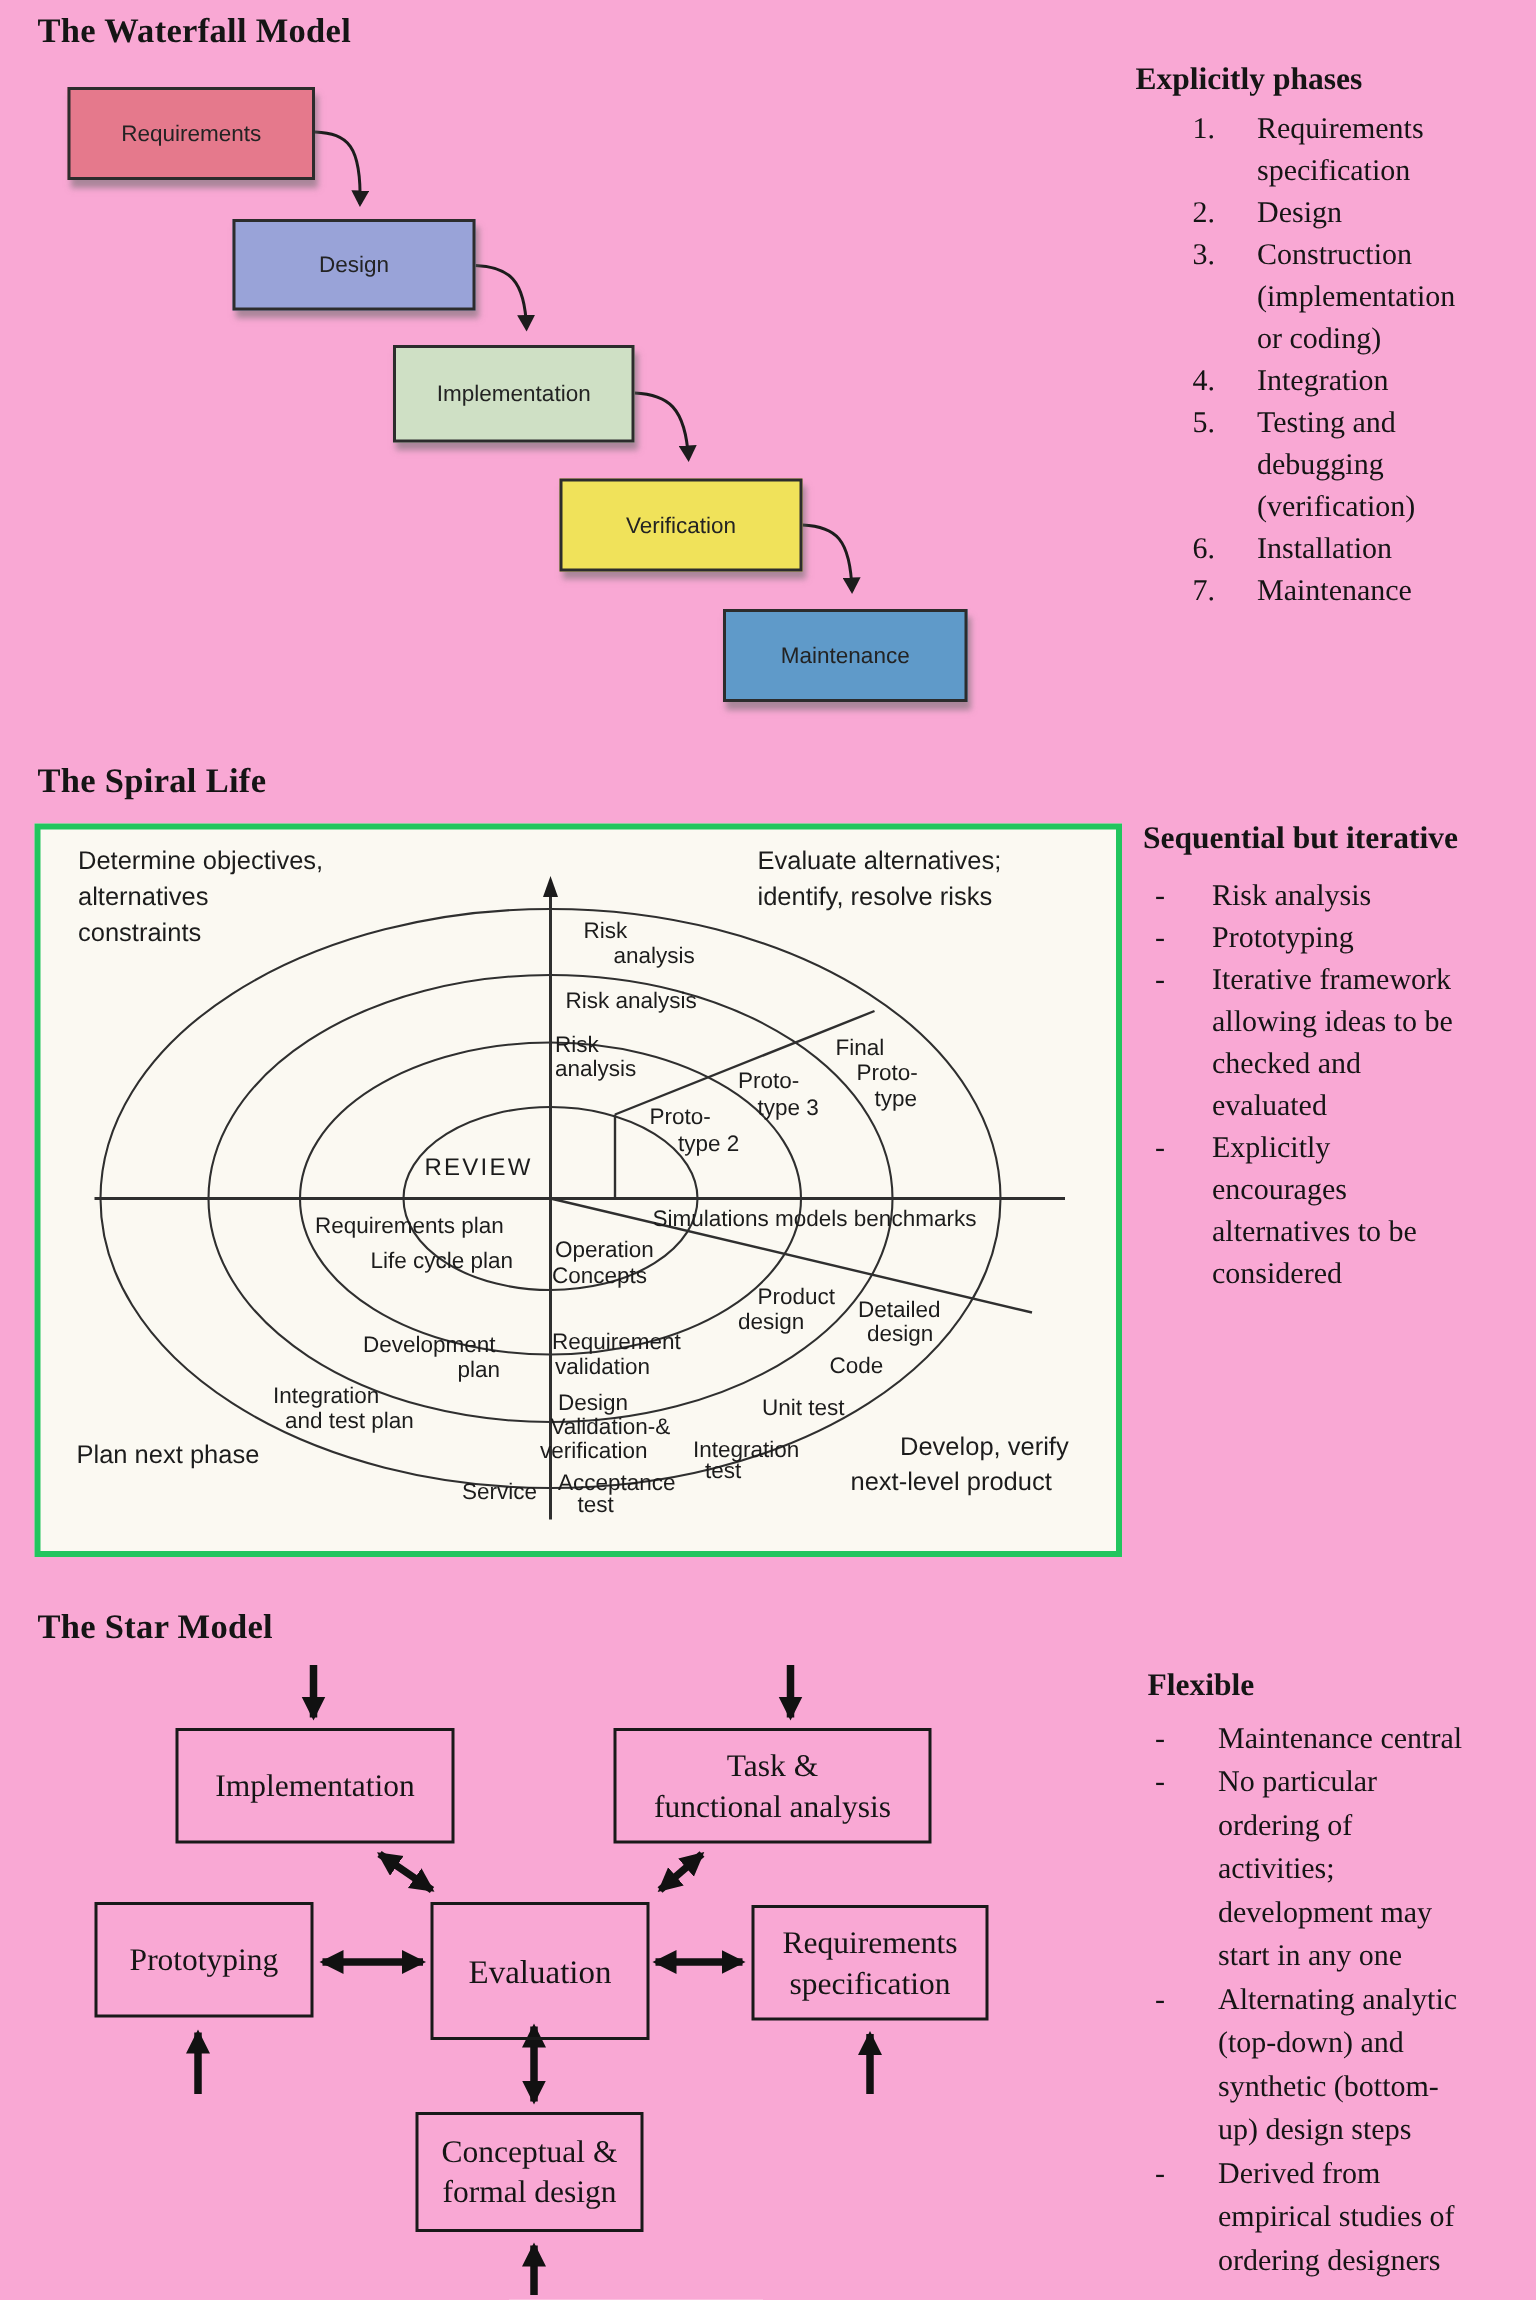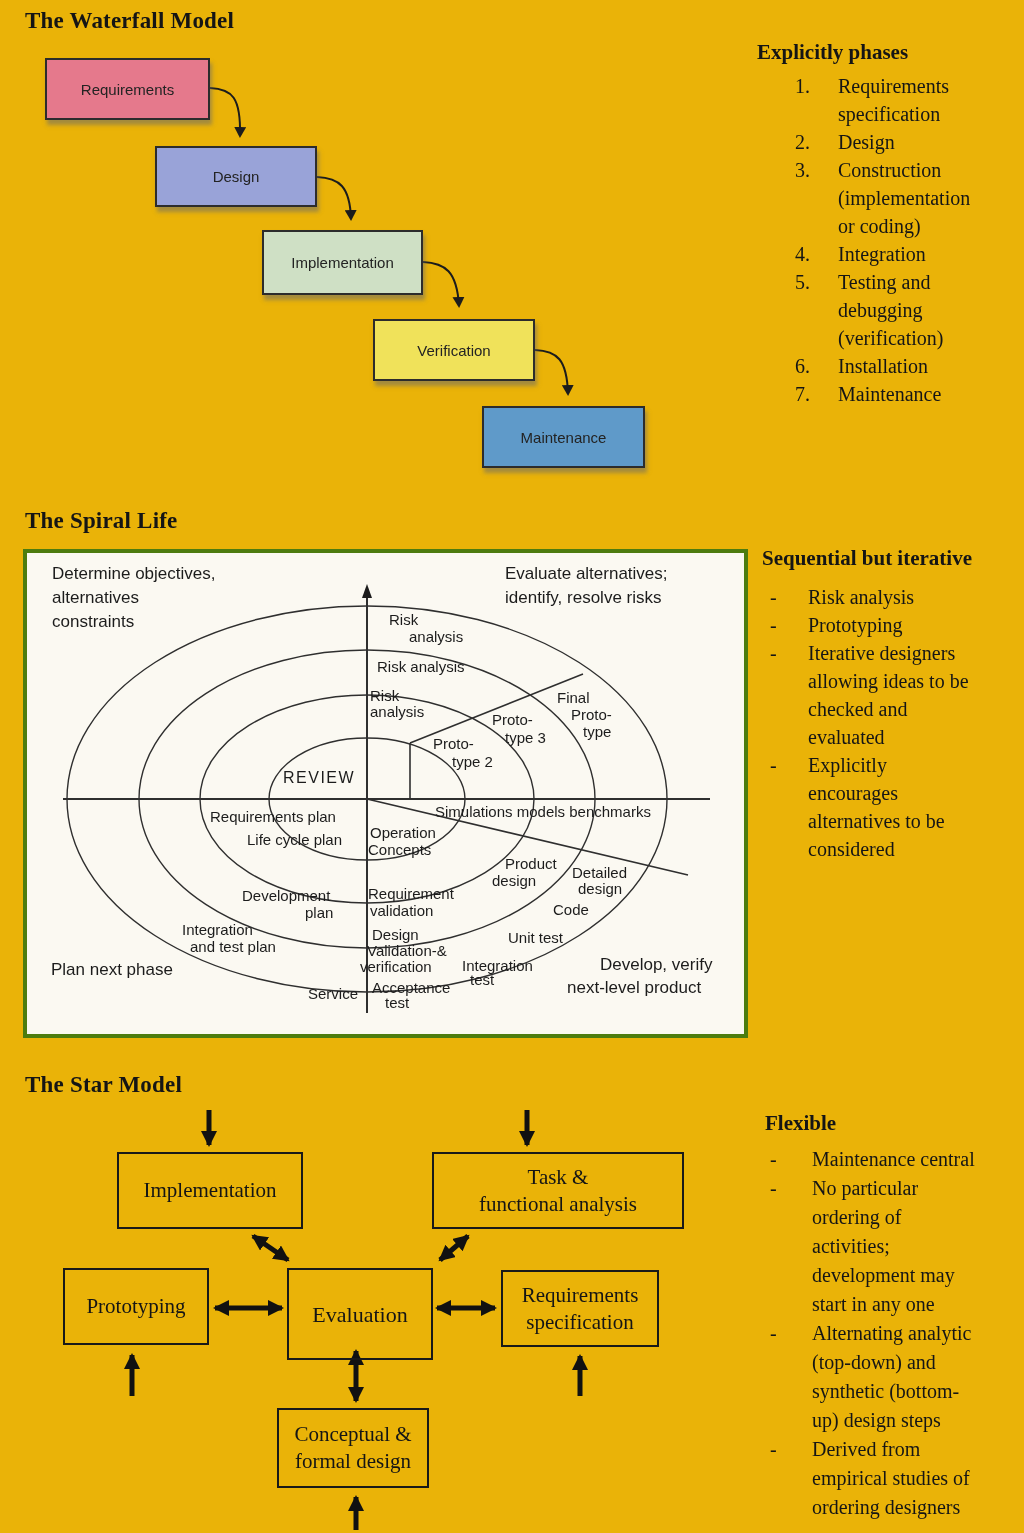--- a/index.html
+++ b/index.html
@@ -1,16 +1,16 @@
 <!DOCTYPE html>
 <html><head>
 <meta charset="utf-8">
 <style>
   html,body{margin:0;padding:0;}
-  .page{position:relative;width:1024px;height:1533px;background:#eab308;
+  .page{position:relative;width:1024px;height:1533px;background:#f9a8d4;
         font-family:"Liberation Serif",serif;color:#151515;overflow:hidden;}
   .title{position:absolute;font-weight:bold;font-size:23px;letter-spacing:.2px;}
   #wf-title{left:25px;top:8px;}
   #sp-title{left:25px;top:508px;}
   #st-title{left:25px;top:1072px;text-align:center;}
 
   
   .rc-head{position:absolute;font-weight:bold;font-size:21px;}
   #seq-head{left:757px;top:40px;}
   #iter-head{left:762px;top:546px;}
@@ -34,31 +34,31 @@
   .wf-0{left:45px;top:58px;width:165px;height:62px;}
   .wf-1{left:155px;top:146px;width:162px;height:61px;}
   .wf-2{left:262px;top:230px;width:161px;height:65px;}
   .wf-3{left:373px;top:319px;width:162px;height:62px;}
   .wf-4{left:482px;top:406px;width:163px;height:62px;}
   .overlay{position:absolute;pointer-events:none;}
   #wf-svg{left:0;top:0;}
 
   
   .panel{position:absolute;left:23px;top:549px;width:717px;height:481px;
-         border:4px solid #4d7c0f;background:#fbf9f2;}
+         border:4px solid #22c55e;background:#fbf9f2;}
   #spiral-svg{display:block;}
   #spiral-svg text{font-family:"Liberation Sans",sans-serif;fill:#1c1c1c;}
   #spiral-svg .geo{stroke:#2f2f2f;fill:none;}
 
   
   .star-box{position:absolute;box-sizing:border-box;border:2px solid #191919;
             display:flex;align-items:center;justify-content:center;text-align:center;
             font-size:21px;line-height:27px;white-space:pre-line;}
   .sb-impl{left:117px;top:1152px;width:186px;height:77px;}
-  .sb-task{left:432px;top:1152px;width:252px;height:77px;}
+  .sb-task{left:409px;top:1152px;width:212px;height:77px;}
   .sb-proto{left:63px;top:1268px;width:146px;height:77px;}
   .sb-eval{left:287px;top:1268px;width:146px;height:92px;font-size:22px;}
   .sb-req{left:501px;top:1270px;width:158px;height:77px;}
   .sb-con{left:277px;top:1408px;width:152px;height:80px;}
   #star-svg{left:0;top:1060px;}
 </style>
 </head>
 <body>
 
 <div class="page">
@@ -200,21 +200,21 @@
       <div class="rc-row">
         <span class="rc-marker">-</span>
         <span class="li-text">Risk analysis</span>
       </div>
       <div class="rc-row">
         <span class="rc-marker">-</span>
         <span class="li-text">Prototyping</span>
       </div>
       <div class="rc-row">
         <span class="rc-marker">-</span>
-        <span class="li-text">Iterative designers
+        <span class="li-text">Iterative framework
 allowing ideas to be
 checked and
 evaluated</span>
       </div>
       <div class="rc-row">
         <span class="rc-marker">-</span>
         <span class="li-text">Explicitly
 encourages
 alternatives to be
 considered</span>

